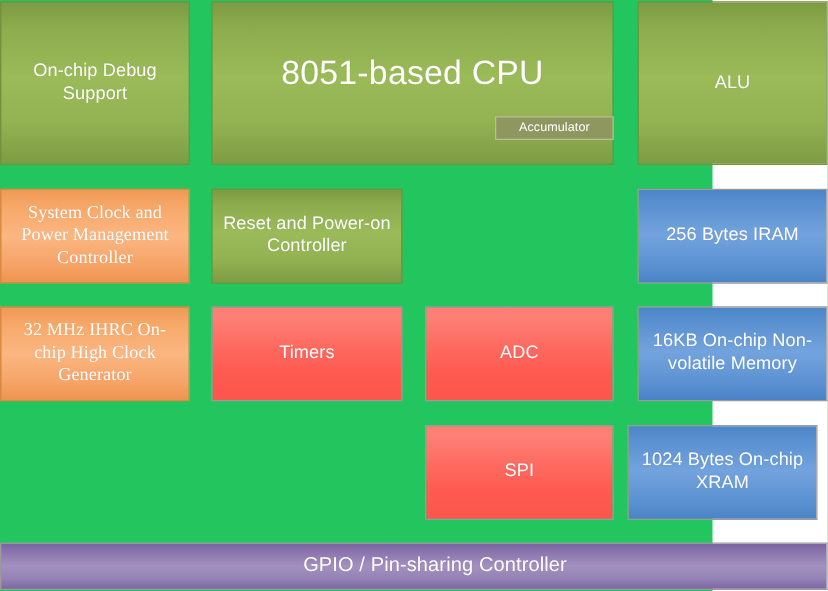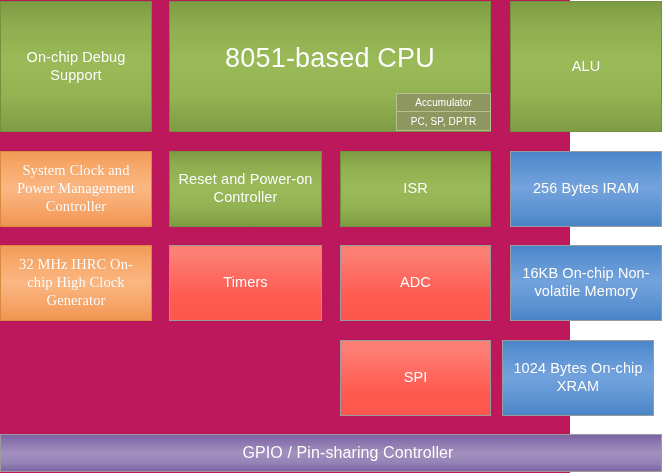--- a/index.html
+++ b/index.html
@@ -11,21 +11,21 @@
   body {
     width: 662px;
     height: 473px;
     font-family: "Liberation Sans", sans-serif;
     overflow: hidden;
   }
   #diagram {
     position: relative;
     width: 570px;
     height: 473px;
-    background: #be185d;
+    background: #22c55e;
   }
 
   
   .block {
     position: absolute;
     box-sizing: border-box;
     display: flex;
     align-items: center;
     justify-content: center;
     text-align: center;
@@ -156,39 +156,33 @@
 
   <div class="block green cpu" style="left:169px;top:1px;width:322px;height:131px;">
     <div class="cpu-text-wrap">
       <span class="label cpu-title">8051-based CPU</span>
     </div>
   </div>
 
   <div class="regbox accum">
     <span>Accumulator</span>
   </div>
-  <div class="regbox ptrs">
-    <span>PC, SP, DPTR</span>
-  </div>
 
   <div class="block green" style="left:510px;top:1px;width:152px;height:131px;">
     <span class="label">ALU</span>
   </div>
 
   <div class="block orange" style="left:0px;top:151px;width:152px;height:76px;">
     <span class="label">System Clock and Power Management Controller</span>
   </div>
 
   <div class="block green" style="left:169px;top:151px;width:153px;height:76px;">
     <span class="label">Reset and Power-on Controller</span>
   </div>
 
-  <div class="block green" style="left:340px;top:151px;width:151px;height:76px;">
-    <span class="label">ISR</span>
-  </div>
 
   <div class="block blue" style="left:510px;top:151px;width:152px;height:76px;">
     <span class="label">256 Bytes IRAM</span>
   </div>
 
   <div class="block orange" style="left:0px;top:245px;width:152px;height:76px;">
     <span class="label">32 MHz IHRC On-chip High Clock Generator</span>
   </div>
 
   <div class="block red" style="left:169px;top:245px;width:153px;height:76px;">

